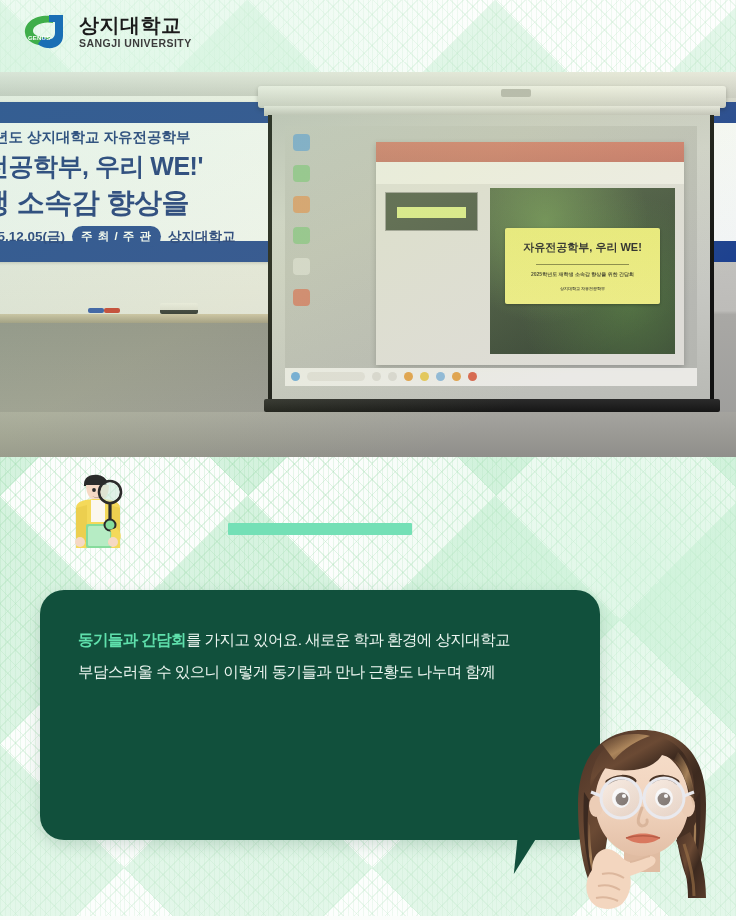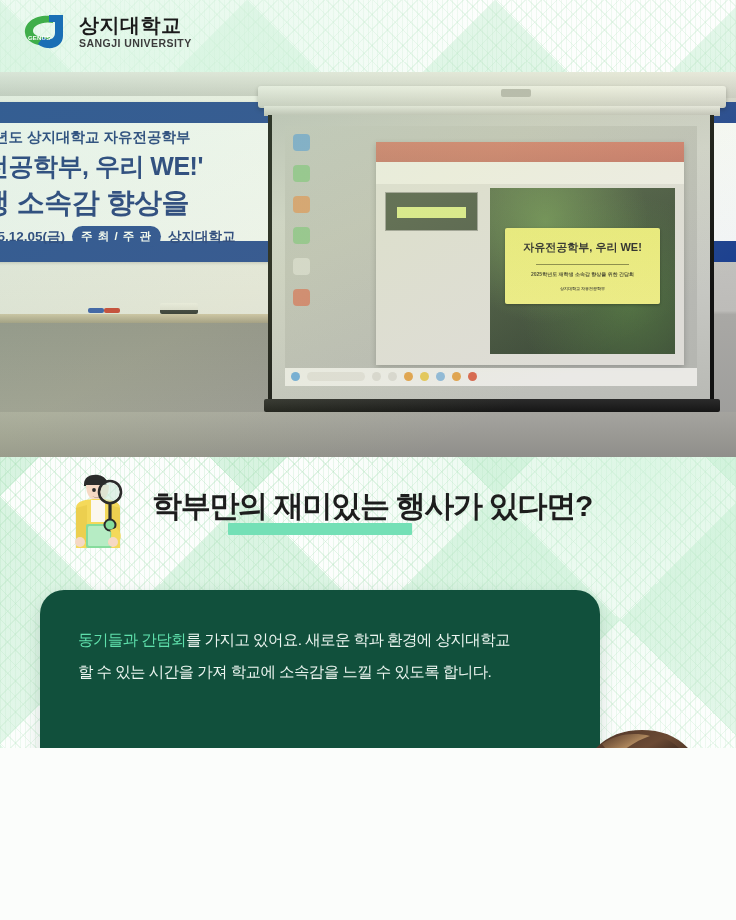--- a/index.html
+++ b/index.html
@@ -2,21 +2,21 @@
 <html lang="ko"><head>
 <meta charset="utf-8">
 <title>상지대학교 자유전공학부 카드뉴스</title>
 <style>
   * { margin:0; padding:0; box-sizing:border-box; }
   html,body{
     width:736px; height:920px;
     font-family:"Liberation Sans","DejaVu Sans",sans-serif;
     background:#fbfdfb; overflow:hidden;
   }
-  .page{ position:relative; width:736px; height:748px; overflow:hidden; background:#e5e5e5; }
+  .page{ position:relative; width:736px; height:916px; overflow:hidden; background:#e5e5e5; }
 
   
   .bg-pattern{
     position:absolute; inset:0;
     background-color:#f4f8f4;
     background-image:
       
       repeating-linear-gradient(45deg, rgba(120,205,140,.30) 0 1.2px, rgba(255,255,255,0) 1.2px 11px),
       repeating-linear-gradient(-45deg, rgba(120,205,140,.30) 0 1.2px, rgba(255,255,255,0) 1.2px 11px),
       
@@ -126,21 +126,21 @@
   
   .bubble{ position:absolute; left:40px; top:590px; width:560px; height:250px;
     background:#11503c; border-radius:24px; box-shadow:0 5px 16px rgba(20,70,50,.18); }
   .bubble-tail{ position:absolute; left:516px; top:832px; width:0; height:0;
     border-left:22px solid #11503c; border-right:10px solid transparent; border-top:0; border-bottom:42px solid transparent;
     transform:skewX(-6deg); }
   .bb-pad{ position:absolute; left:38px; top:34px; width:492px; }
   .bb-lead{ font-size:15.5px; font-weight:700; color:#ffffff; letter-spacing:-.55px; margin-bottom:26px; line-height:1.4; }
   .bb-lead .accent{ color:#5fe0ac; }
   .bb-body{ font-size:15.5px; font-weight:500; color:#ecf5f0; letter-spacing:-.6px; line-height:2.08; }
-  .bb-body .accent{ color:#5fe0ac; font-weight:400; }
+  .bb-body .accent{ color:#5fe0ac; font-weight:700; }
 
   
   .avatar{ position:absolute; left:558px; top:722px; width:168px; height:190px; }
 </style>
 </head>
 <body>
 
 <div class="page">
 
   <div class="bg-pattern"></div>
@@ -262,30 +262,27 @@
         <circle cx="52" cy="22" r="11" fill="none" stroke="#2b2b2b" stroke-width="2.6"></circle>
         <circle cx="52" cy="22" r="9.5" fill="#cfeadb" opacity=".6"></circle>
         <line x1="52" y1="33" x2="52" y2="52" stroke="#2b2b2b" stroke-width="3.2"></line>
         <circle cx="52" cy="55" r="5.5" fill="#86dc9c" stroke="#2b2b2b" stroke-width="2"></circle>
         <path d="M58 58 C64 62, 64 68, 60 74 L50 74 C54 68, 54 62, 52 60 Z" fill="#f4d95a"></path>
         <circle cx="55" cy="72" r="5" fill="#f6d9c4"></circle>
         <circle cx="22" cy="72" r="5" fill="#f6d9c4"></circle>
       </svg>
     </div>
     <div class="head-hl"></div>
-    <div class="head-line">
-      <span class="head-txt">학부만의 재미있는 행사가 있다면?</span>
-    </div>
   </div>
 
   <div class="bubble">
     <div class="bb-pad">
       <div class="bb-body">
         <div><span class="accent">동기들과 간담회</span><span>를 가지고 있어요. 새로운 학과 환경에 상지대학교</span></div>
-        <div>할 수 있는 시간을 가져 학교에 소속감을 느낄 수 있도록 합니다.</div>
+        <div>부담스러울 수 있으니 이렇게 동기들과 만나 근황도 나누며 함께</div>
       </div>
     </div>
   </div>
   <div class="bubble-tail"></div>
 
   <div class="avatar">
     <svg viewBox="0 0 168 190" width="168" height="190">
       <defs>
         <linearGradient id="hair" x1="0" y1="0" x2="1" y2="1">
           <stop offset="0%" stop-color="#4a3226"></stop>

